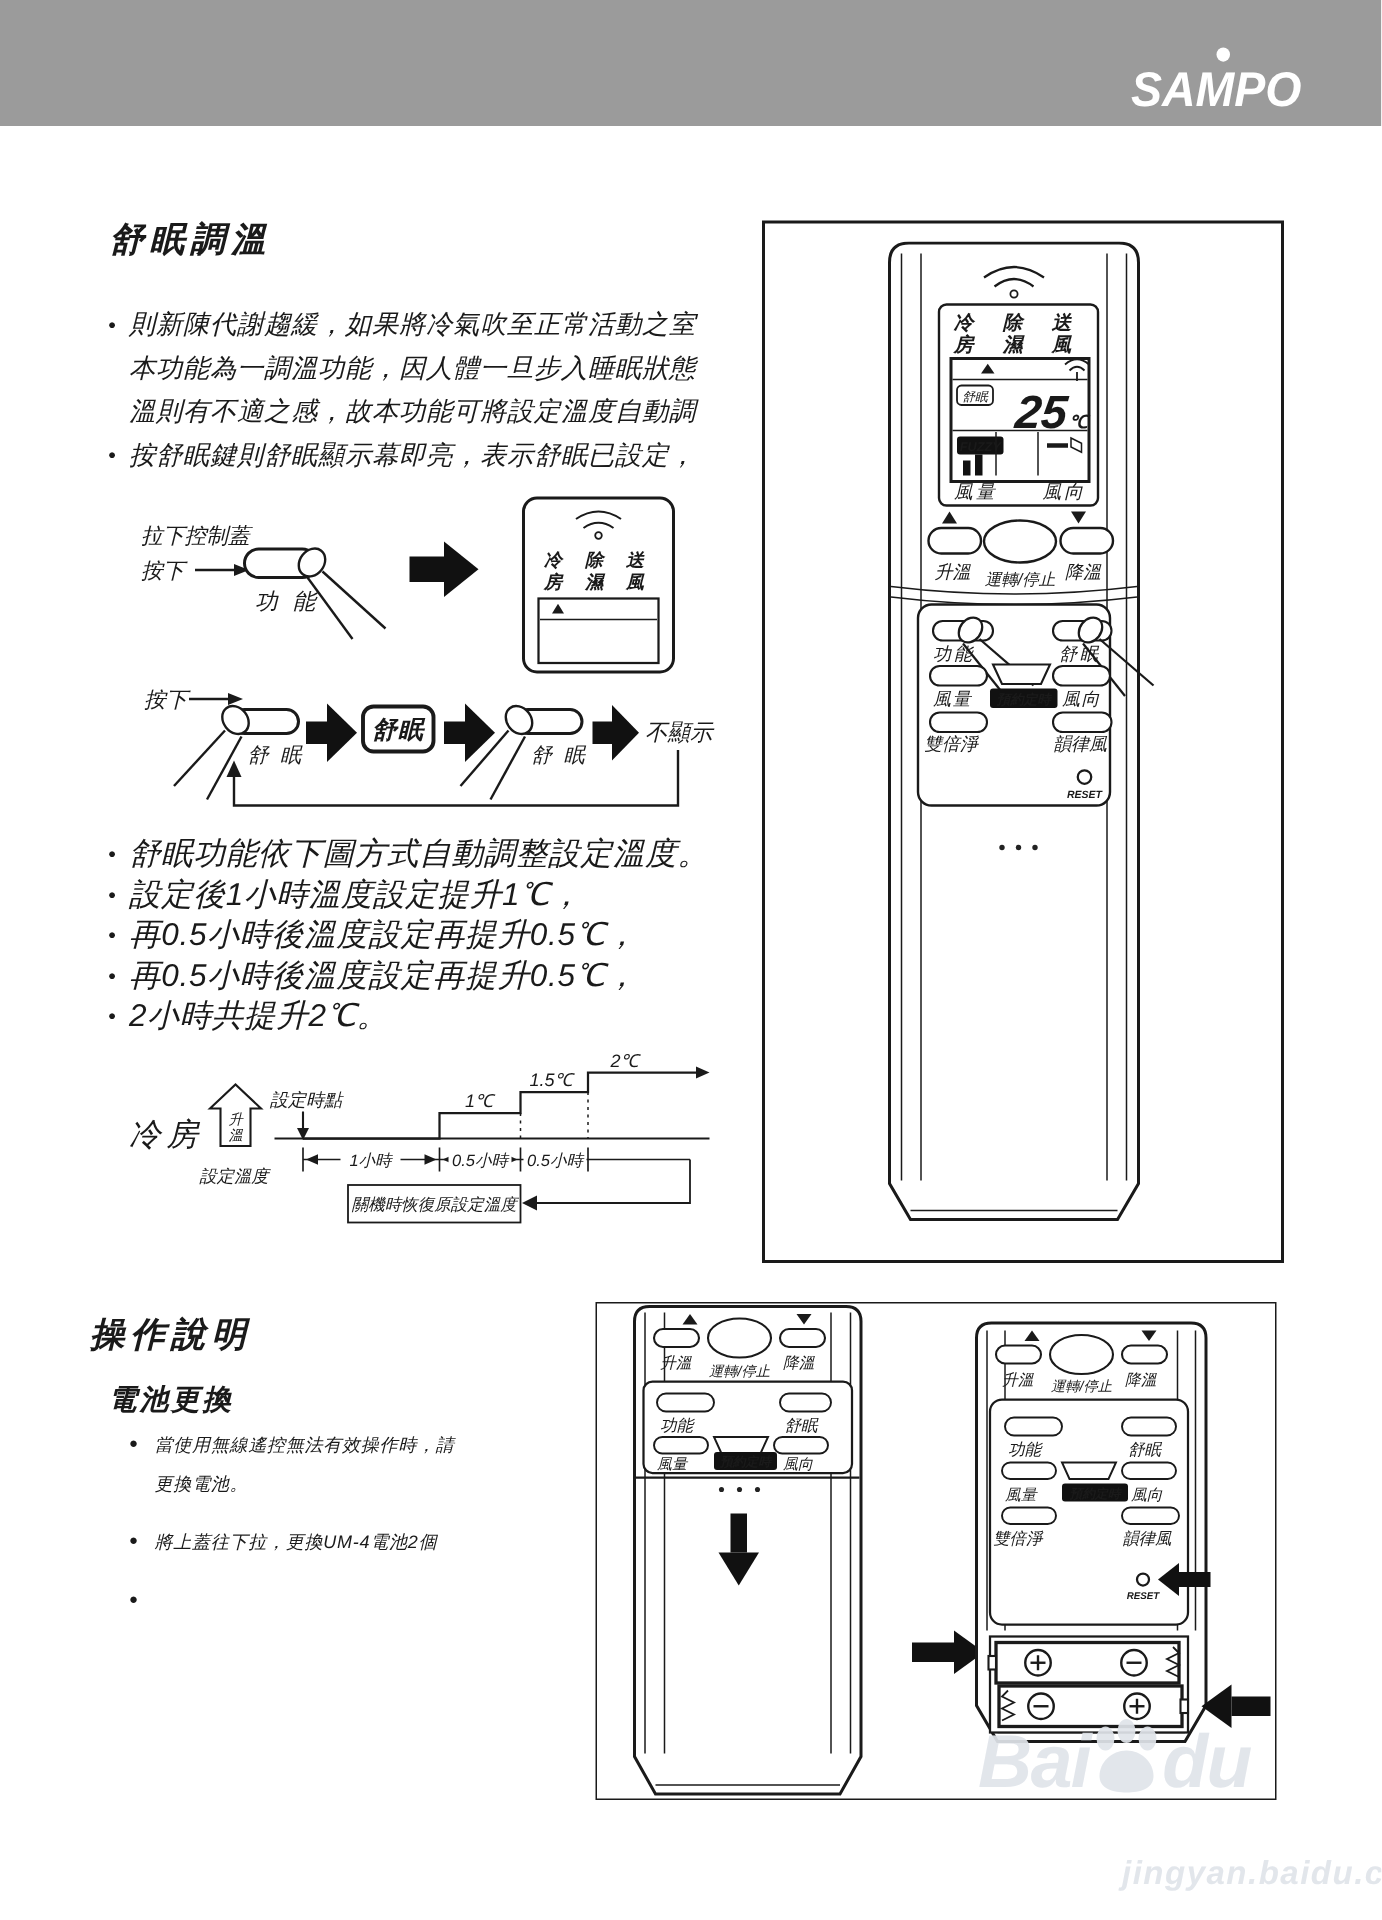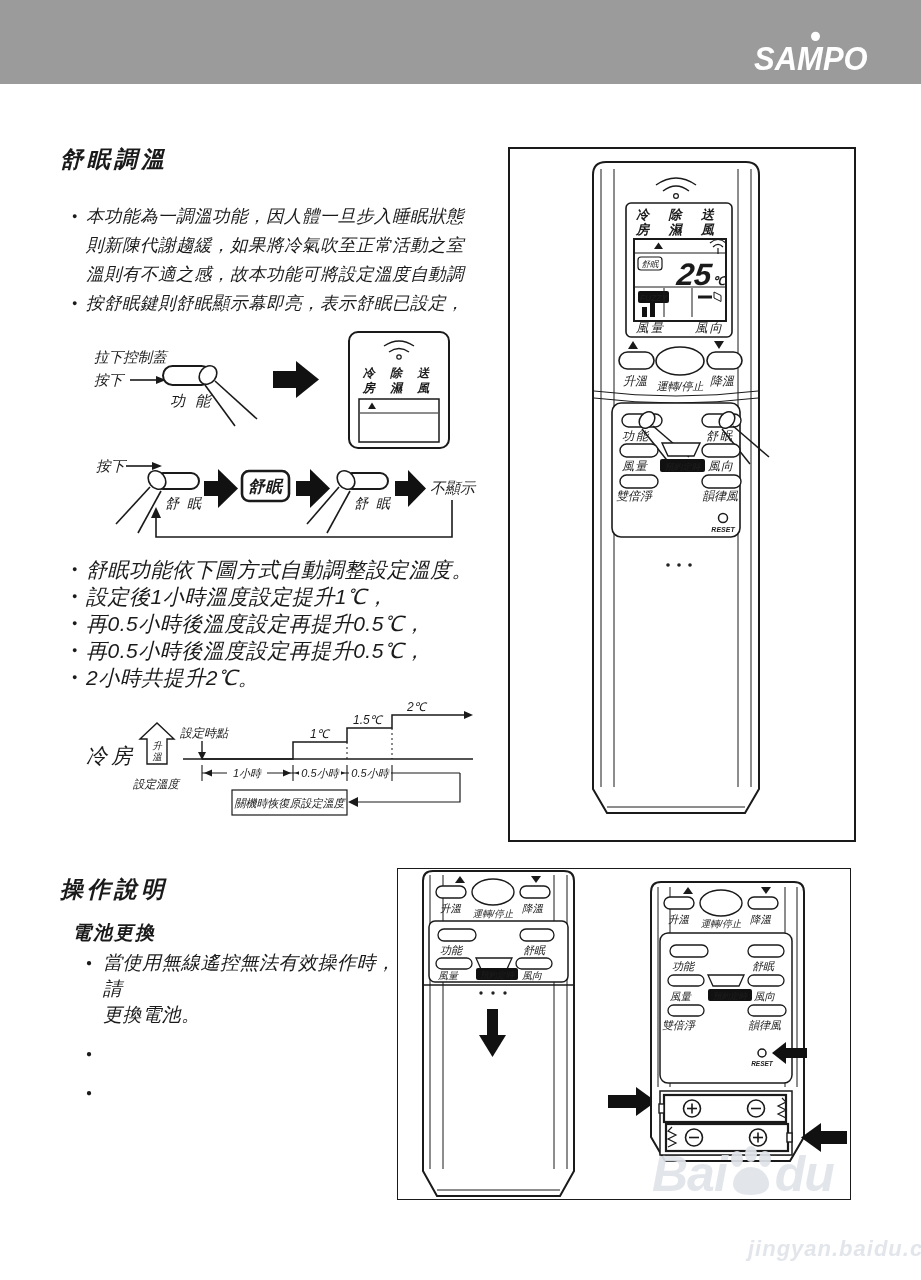--- a/index.html
+++ b/index.html
@@ -13,21 +13,21 @@
   .logo-dot{position:absolute;left:50%;top:-9px;width:9px;height:9px;border-radius:50%;background:#fff;}
   
   .h1{font-size:23px;font-weight:bold;letter-spacing:4px;}
   .h2{font-size:19px;font-weight:bold;letter-spacing:2px;}
   .blist{width:420px;}
   .brow{display:flex;align-items:flex-start;}
   .bdot{width:14px;flex:0 0 14px;font-size:9px;line-height:29px;}
   .btxt{font-size:17.5px;line-height:29px;letter-spacing:0.5px;}
   .btxt2{font-size:21px;line-height:27px;letter-spacing:0.5px;}
   .op .bdot{line-height:26px;font-size:10px;width:17px;flex:0 0 17px;}
-  .op .btxt{font-size:19px;line-height:26px;}
+  .op .btxt{font-size:12px;line-height:26px;}
   .op .brow{margin-bottom:13px;}
   
   .figbox{border:2px solid #1a1a1a;background:#fff;}
   svg{display:block;}
   svg text{font-family:"Liberation Sans",sans-serif;fill:#1a1a1a;}
   .wm{color:#e0e4ea;font-weight:bold;z-index:6;opacity:.92;}
   .wm-logo{font-size:50px;display:flex;align-items:flex-end;line-height:1;letter-spacing:-1px;justify-content:center;}
   .wm-cn{font-size:44px;margin-left:10px;}
   .wm-url{font-size:22px;letter-spacing:1px;}
 </style>
@@ -35,28 +35,28 @@
 <body>
 
 <div class="page">
 
   <div class="abs hdr"></div>
   <div class="abs logo">
     <span>SAMPO</span>
     <span class="logo-dot"></span>
   </div>
 
-  <div class="abs h1" style="left:60px;top:144px;">舒眠調溫</div>
+  <div class="abs h1" style="left:73px;top:144px;">舒眠調溫</div>
 
   <div class="abs blist" style="left:72px;top:202px;">
     <div class="brow">
       <span class="bdot">●</span>
       <span class="btxt">
+        <span style="display:block">則新陳代謝趨緩，如果將冷氣吹至正常活動之室</span>
         <span style="display:block">本功能為一調溫功能，因人體一旦步入睡眠狀態</span>
-        <span style="display:block">則新陳代謝趨緩，如果將冷氣吹至正常活動之室</span>
         <span style="display:block">溫則有不適之感，故本功能可將設定溫度自動調</span>
       </span>
     </div>
     <div class="brow">
       <span class="bdot">●</span>
       <span class="btxt">按舒眠鍵則舒眠顯示幕即亮，表示舒眠已設定，</span>
     </div>
   </div>
 
   <svg class="abs" style="left:58px;top:330px;" width="445" height="228" viewBox="0 0 445 228">
@@ -293,20 +293,21 @@
     <div class="brow">
       <span class="bdot">●</span>
       <span class="btxt">
         <span style="display:block">當使用無線遙控無法有效操作時，請</span>
         <span style="display:block">更換電池。</span>
       </span>
     </div>
     <div class="brow">
       <span class="bdot">●</span>
       <span class="btxt">
+        <span style="display:block">將上蓋往下拉，更換UM-4電池2個</span>
       </span>
     </div>
     <div class="brow">
       <span class="bdot">●</span>
     </div>
   </div>
 
   <div class="abs figbox" style="left:397px;top:868px;width:452px;height:330px;border-width:1.5px;">
     <svg width="452" height="330" viewBox="0 0 452 330">
 

